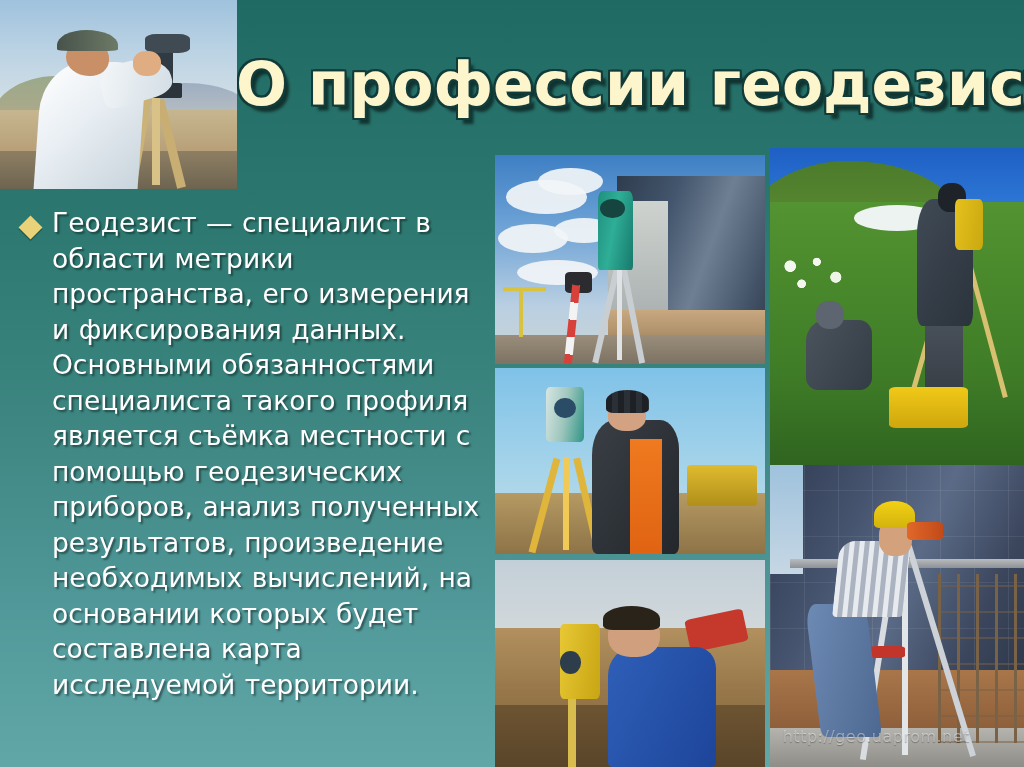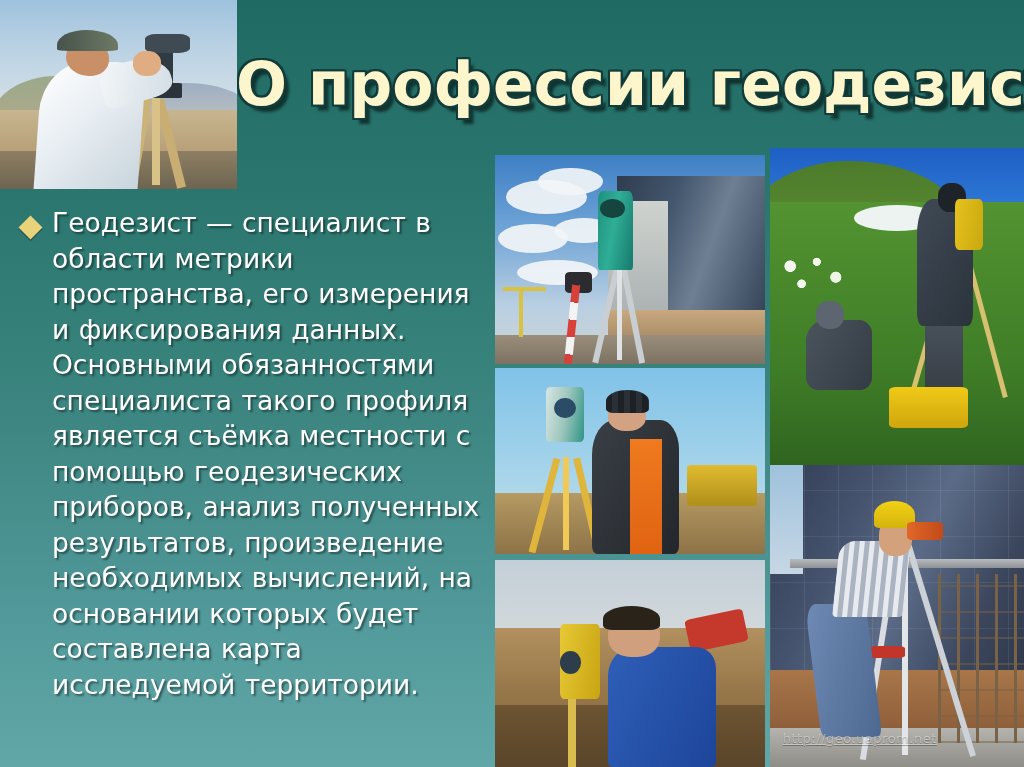--- a/index.html
+++ b/index.html
@@ -458,26 +458,25 @@
       repeating-linear-gradient(0deg, rgba(120,96,70,.5) 0 2px, transparent 2px 26px);
   }
   #photo-hardhat .hh-scaffold {
     position:absolute; left:8%; top:31%; width:92%; height:3%;
     background: linear-gradient(to bottom,#b8bcbf,#8d9195);
   }
   .watermark {
     position:absolute; left:5%; bottom:7%; width:92%;
     color: rgba(255,255,255,0.42);
     font-family: "DejaVu Sans", sans-serif;
-    font-size: 13px;
+    font-size: 16px;
     letter-spacing: 0.5px;
     text-shadow: 0 1px 1px rgba(0,0,0,0.3);
     white-space: nowrap;
     pointer-events:none;
-    text-decoration:underline;
   }
 </style>
 </head>
 <body>
 
 <div id="slide">
 
   <div class="photo" id="photo-painting">
     <div class="pt-sky"></div>
     <div class="pt-hill-r"></div>

